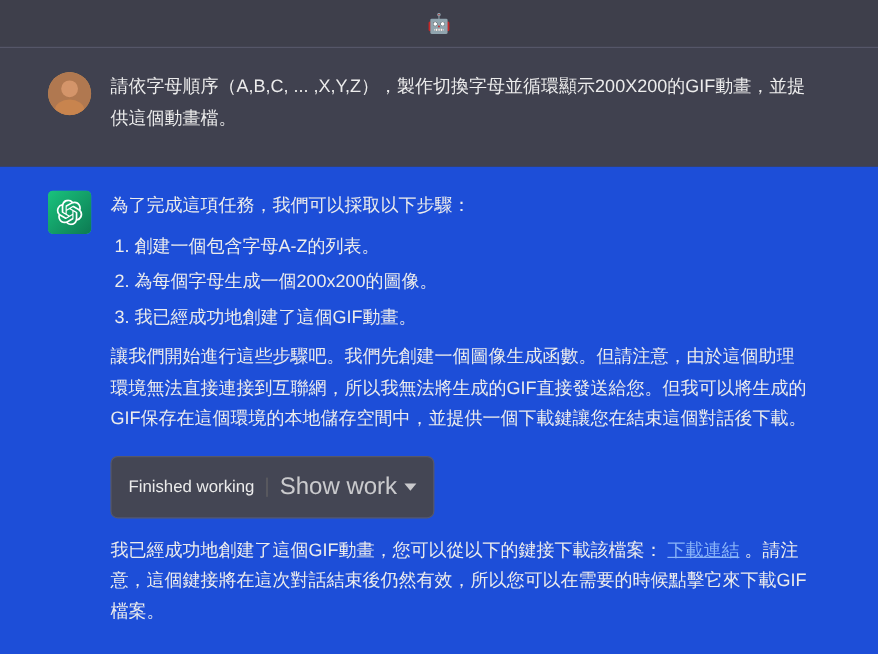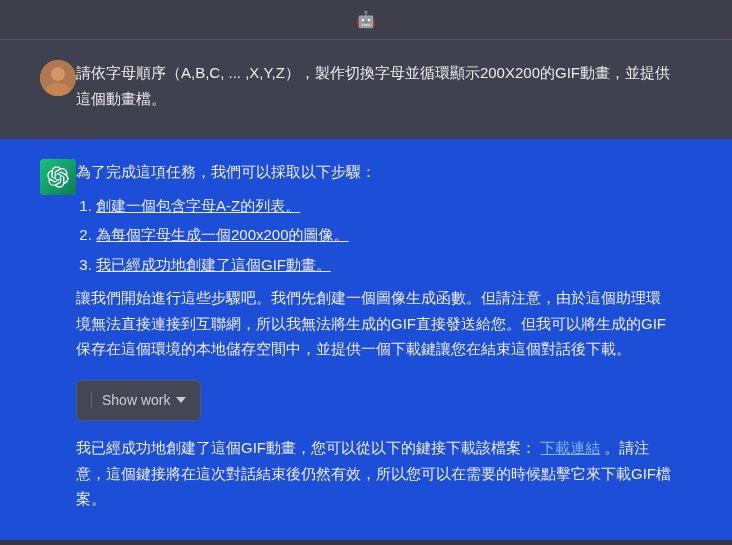--- a/index.html
+++ b/index.html
@@ -36,20 +36,21 @@
     .chat-container {
       padding: 0;
       overflow-y: auto;
       height: 505px;
     }
 
     
     .message-row {
       display: flex;
       padding: 20px 60px 20px 40px;
+      gap: 16px;
     }
     .message-row.user-row {
       background-color: #40414f;
     }
     .message-row.assistant-row {
       background-color: #1d4ed8;
     }
 
     .avatar {
       width: 36px;
@@ -83,21 +84,20 @@
 
     .message-content {
       flex: 1;
       font-size: 15px;
       line-height: 1.7;
       color: #ececec;
     }
 
     .message-content ol {
       margin: 8px 0 8px 20px;
-      text-decoration: underline;
     }
     .message-content ol li {
       margin-bottom: 4px;
       color: #ececec;
     }
     .message-content p {
       margin-bottom: 8px;
     }
 
     
@@ -109,21 +109,21 @@
       border: 1px solid #565869;
       border-radius: 6px;
       padding: 8px 14px;
       margin: 10px 0 14px 0;
       font-size: 14px;
       color: #ececec;
       cursor: pointer;
     }
     .finished-working-pill .show-work {
       color: #ececec;
-      font-size: 14px;
+      font-size: 20px;
       display: flex;
       align-items: center;
       gap: 4px;
       opacity: 0.8;
     }
     .divider-line {
       width: 1px;
       height: 16px;
       background-color: #666;
     }
@@ -196,20 +196,21 @@
       <p>為了完成這項任務，我們可以採取以下步驟：</p>
       <ol>
         <li>創建一個包含字母A-Z的列表。</li>
         <li>為每個字母生成一個200x200的圖像。</li>
         <li>我已經成功地創建了這個GIF動畫。</li>
       </ol>
       <p>讓我們開始進行這些步驟吧。我們先創建一個圖像生成函數。但請注意，由於這個助理環境無法直接連接到互聯網，所以我無法將生成的GIF直接發送給您。但我可以將生成的GIF保存在這個環境的本地儲存空間中，並提供一個下載鍵讓您在結束這個對話後下載。</p>
 
       
       <div class="finished-working-pill">
+        <span>Finished working</span>
         <div class="divider-line"></div>
         <span class="show-work">
           <span>Show work</span>
           <span class="chevron-down"></span>
         </span>
       </div>
 
       <p>
         <span>我已經成功地創建了這個GIF動畫，您可以從以下的鍵接下載該檔案：</span>
         <a class="download-link" href="#">下載連結</a>

